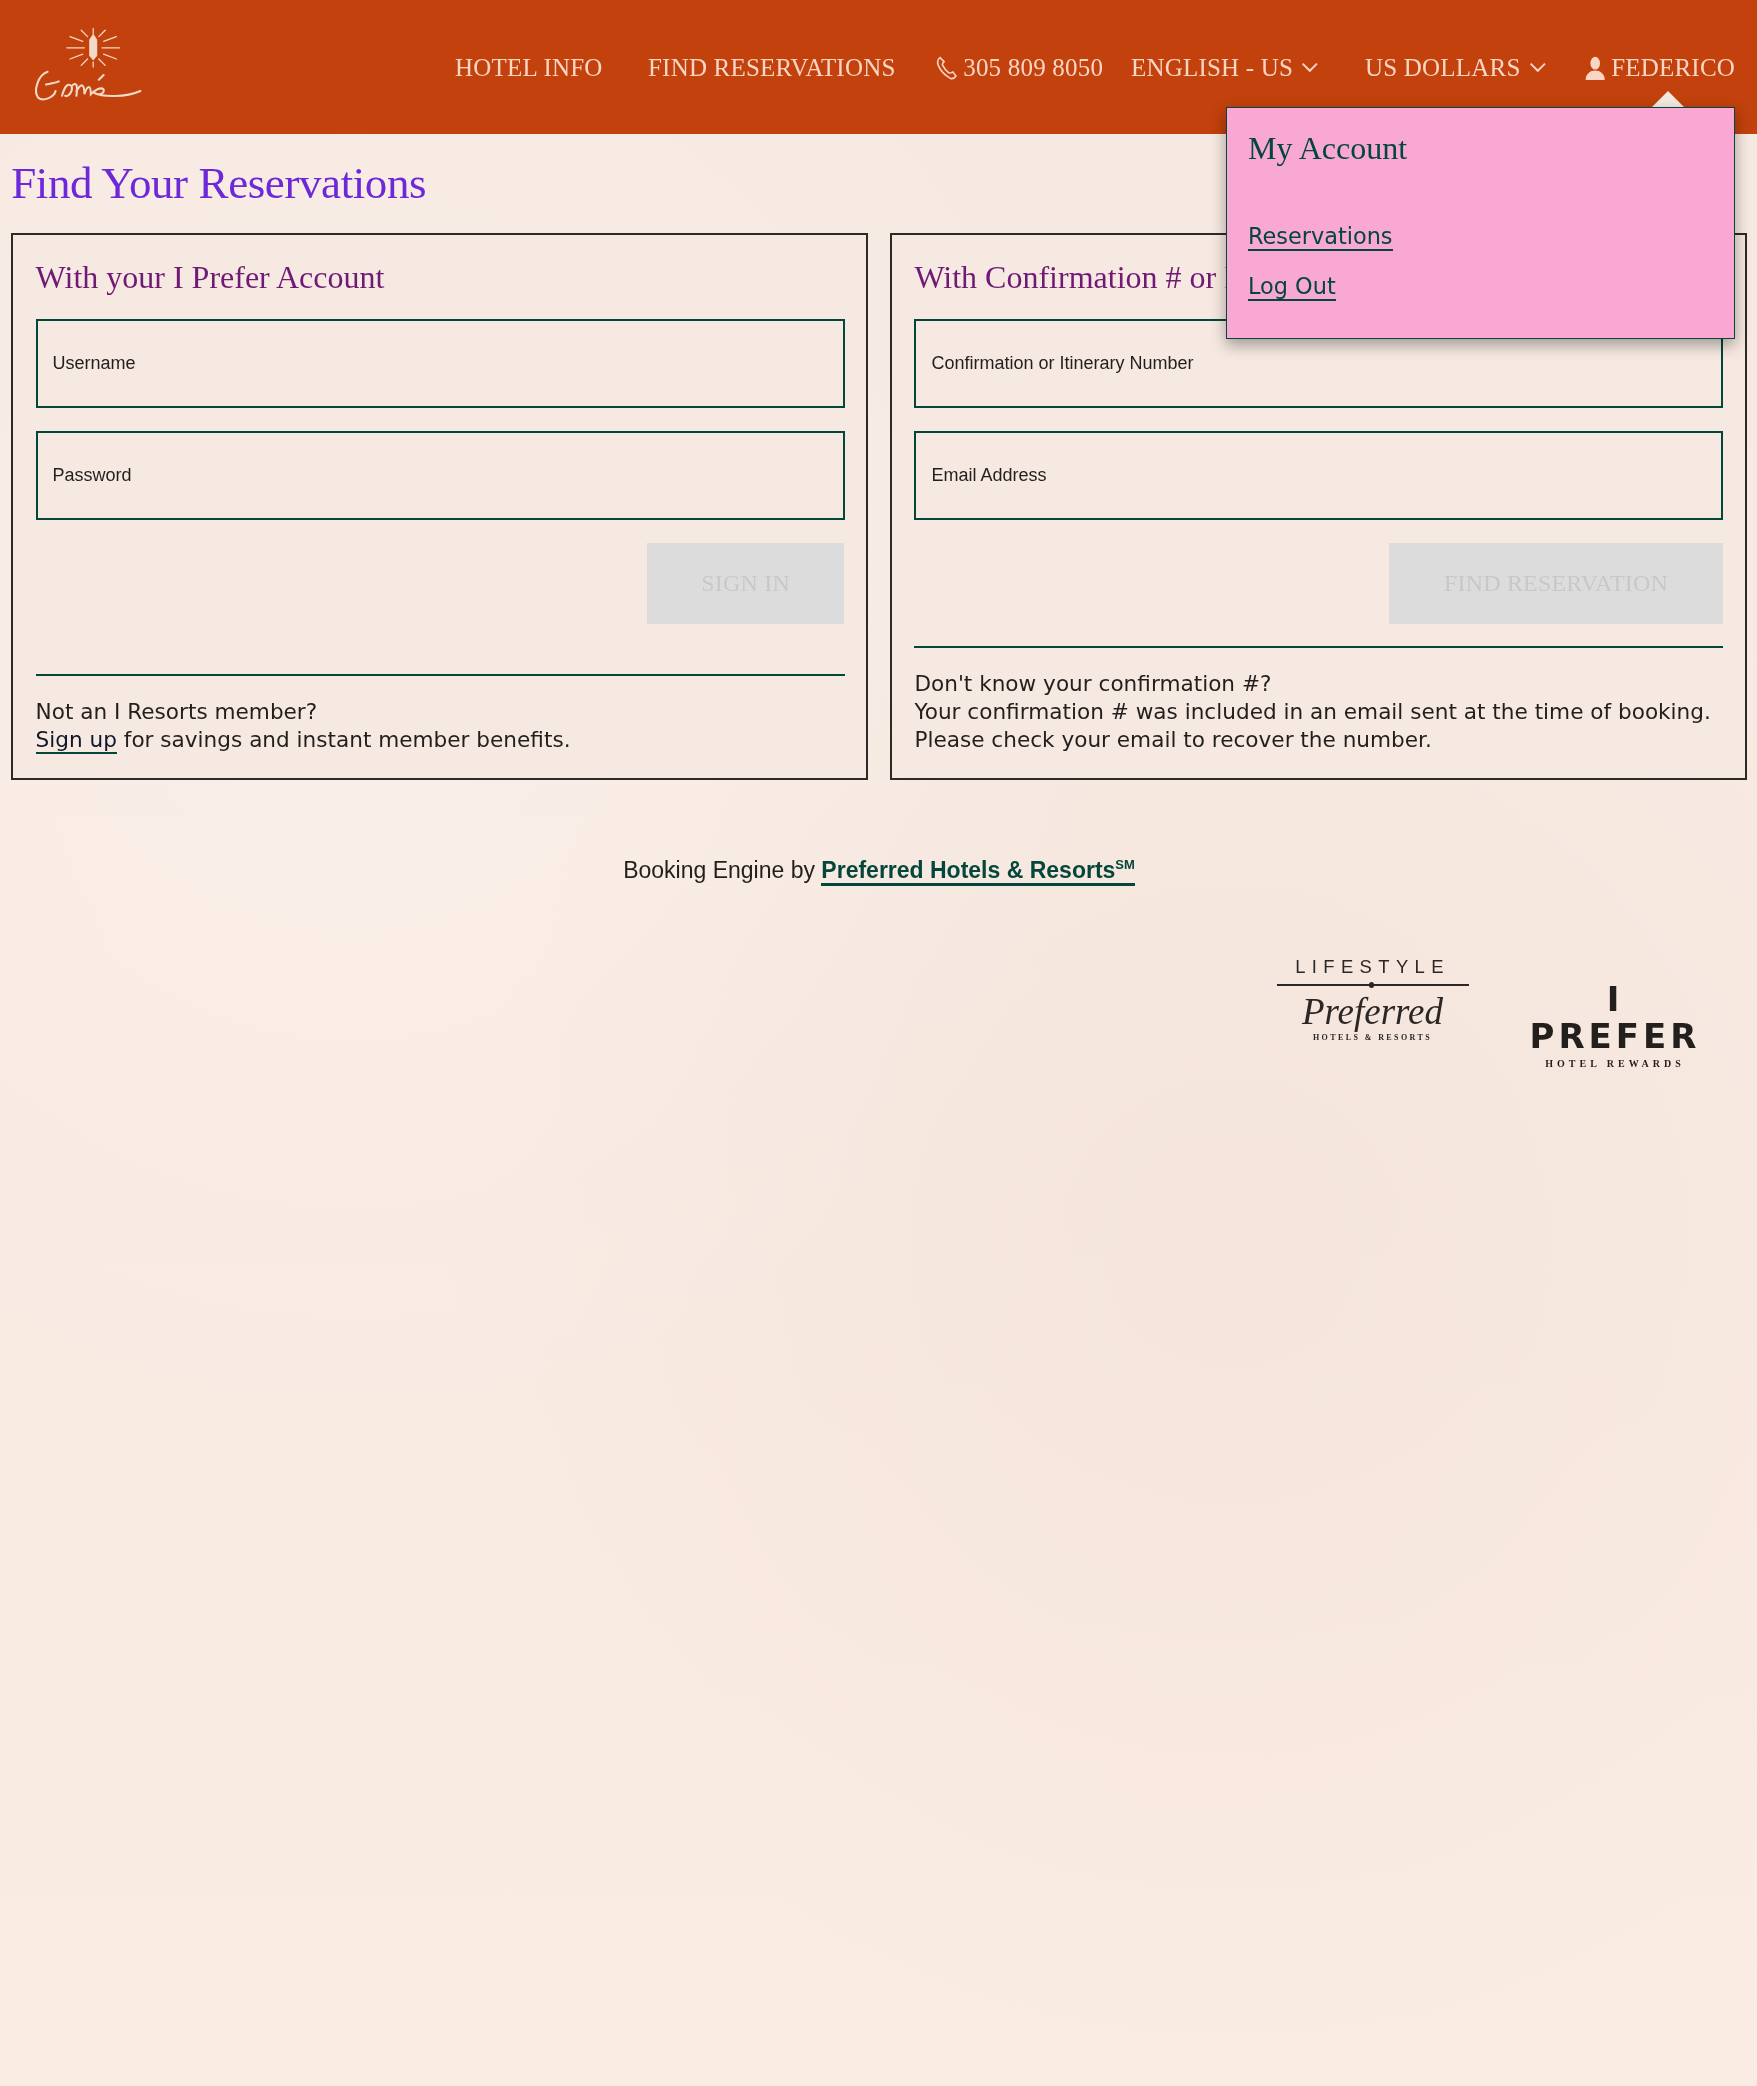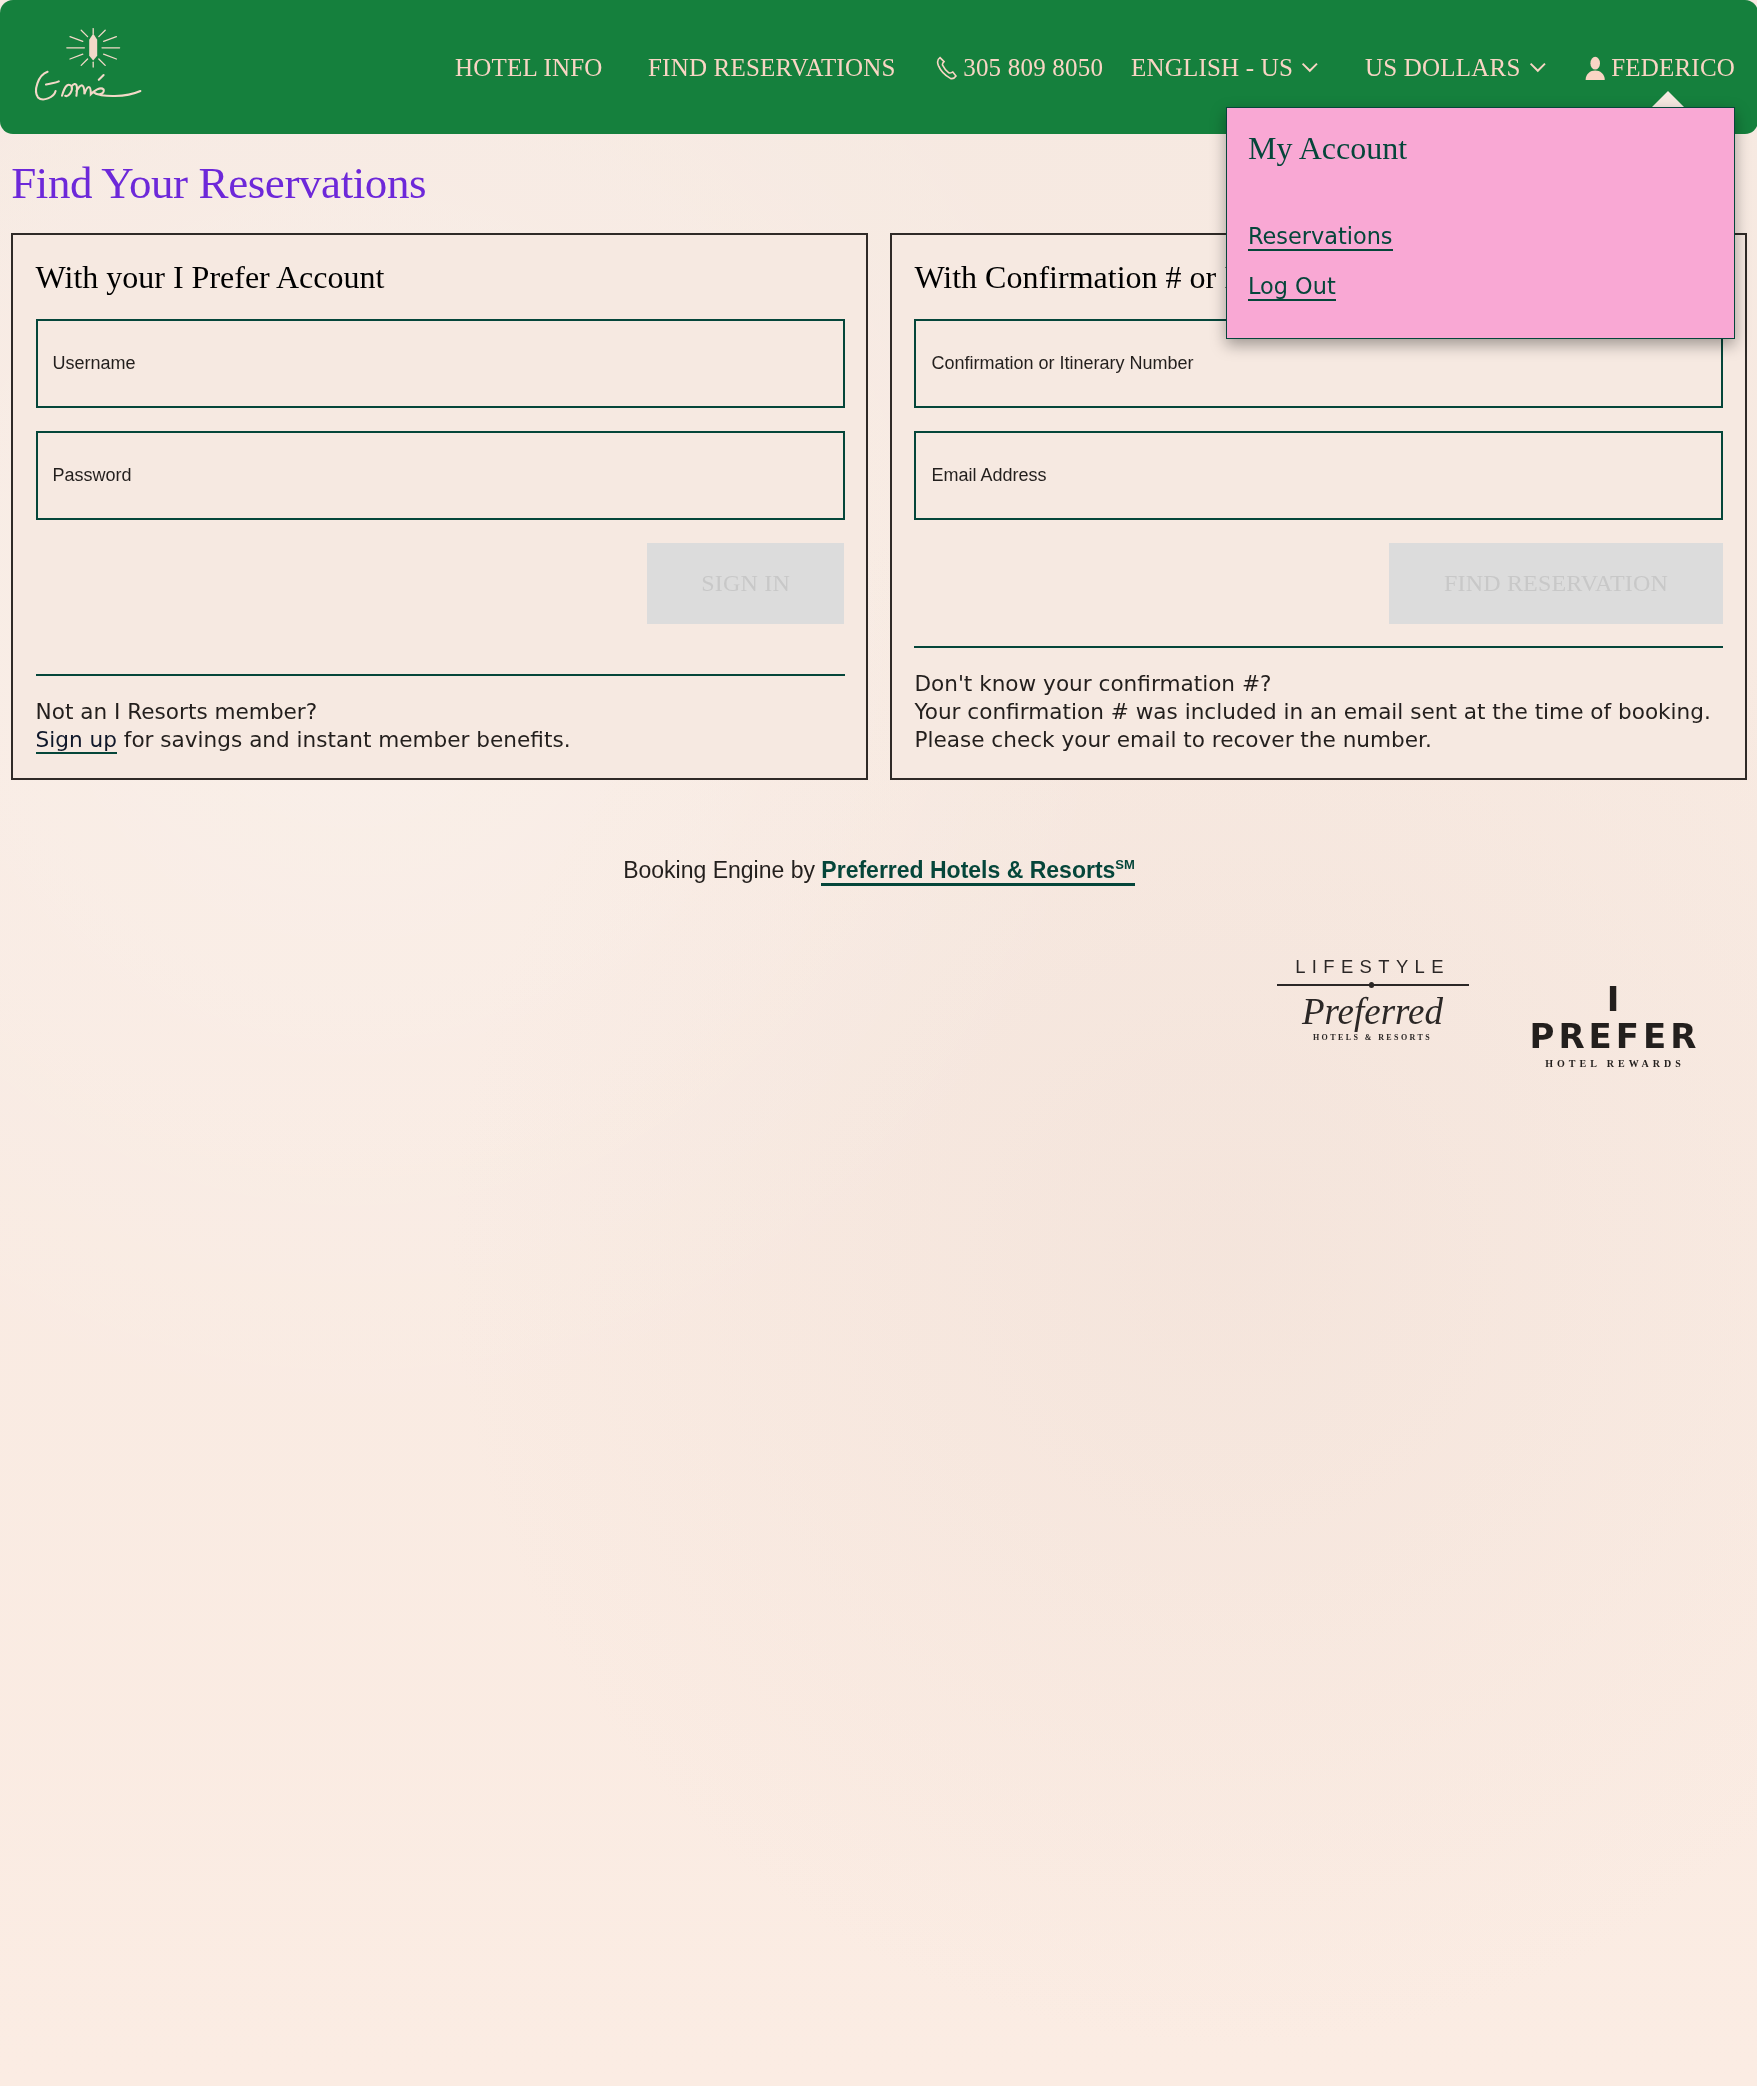--- a/index.html
+++ b/index.html
@@ -14,40 +14,39 @@
     font-family: "Liberation Sans", sans-serif;
     color: #231f1d;
     overflow: hidden;
   }
   .serif { font-family: "Liberation Serif", "DejaVu Serif", serif; }
   .sans { font-family: "DejaVu Sans", "Liberation Sans", sans-serif; }
 
   
   .header {
     position: absolute; left: 0; top: 0; width: 1758px; height: 134px;
-    background: #15803d;
-    border-radius: 13px;
+    background: #c2410c;
   }
   .logo { position: absolute; left: 30px; top: 27px; width: 144px; height: 80px; }
   .nav { position: absolute; top: 50px; height: 35px; display: flex; align-items: center;
     color: #f9d5c4; font-family: "Liberation Serif", serif; font-size: 25px; letter-spacing: 0.2px; cursor: pointer; white-space: nowrap; }
   .nav svg { flex: none; }
   .nav .chev { margin-left: 8px; }
 
   
   .page-title { position: absolute; left: 11.2px; top: 157px; font-size: 45px; color: #6d28d9; letter-spacing: -0.4px; }
 
   
   .card {
     position: absolute; top: 233px; height: 547px;
     border: 2.4px solid #2f2a27; background: #f6e9e1;
   }
   .card.left { left: 11.2px; width: 857px; }
   .card.right { left: 890px; width: 857px; }
-  .card-title { position: absolute; left: 22.4px; top: 24px; font-size: 32px; color: #000000; white-space: nowrap; }
+  .card-title { position: absolute; left: 22.4px; top: 24px; font-size: 32px; color: #701a75; white-space: nowrap; }
   .field {
     position: absolute; left: 22.4px; width: 809px; height: 89px;
     border: 2.4px solid #05463a; background: transparent;
     font-family: "Liberation Sans", sans-serif; font-size: 18px; color: #231f1d;
     padding: 0 15px; outline: none;
   }
   .field::placeholder { color: #231f1d; opacity: 1; }
   .btn {
     position: absolute; height: 81px; background: #dcdcdc; border: none;
     color: #c8c8c8; font-family: "Liberation Serif", serif; font-size: 24px; letter-spacing: 0.2px;

